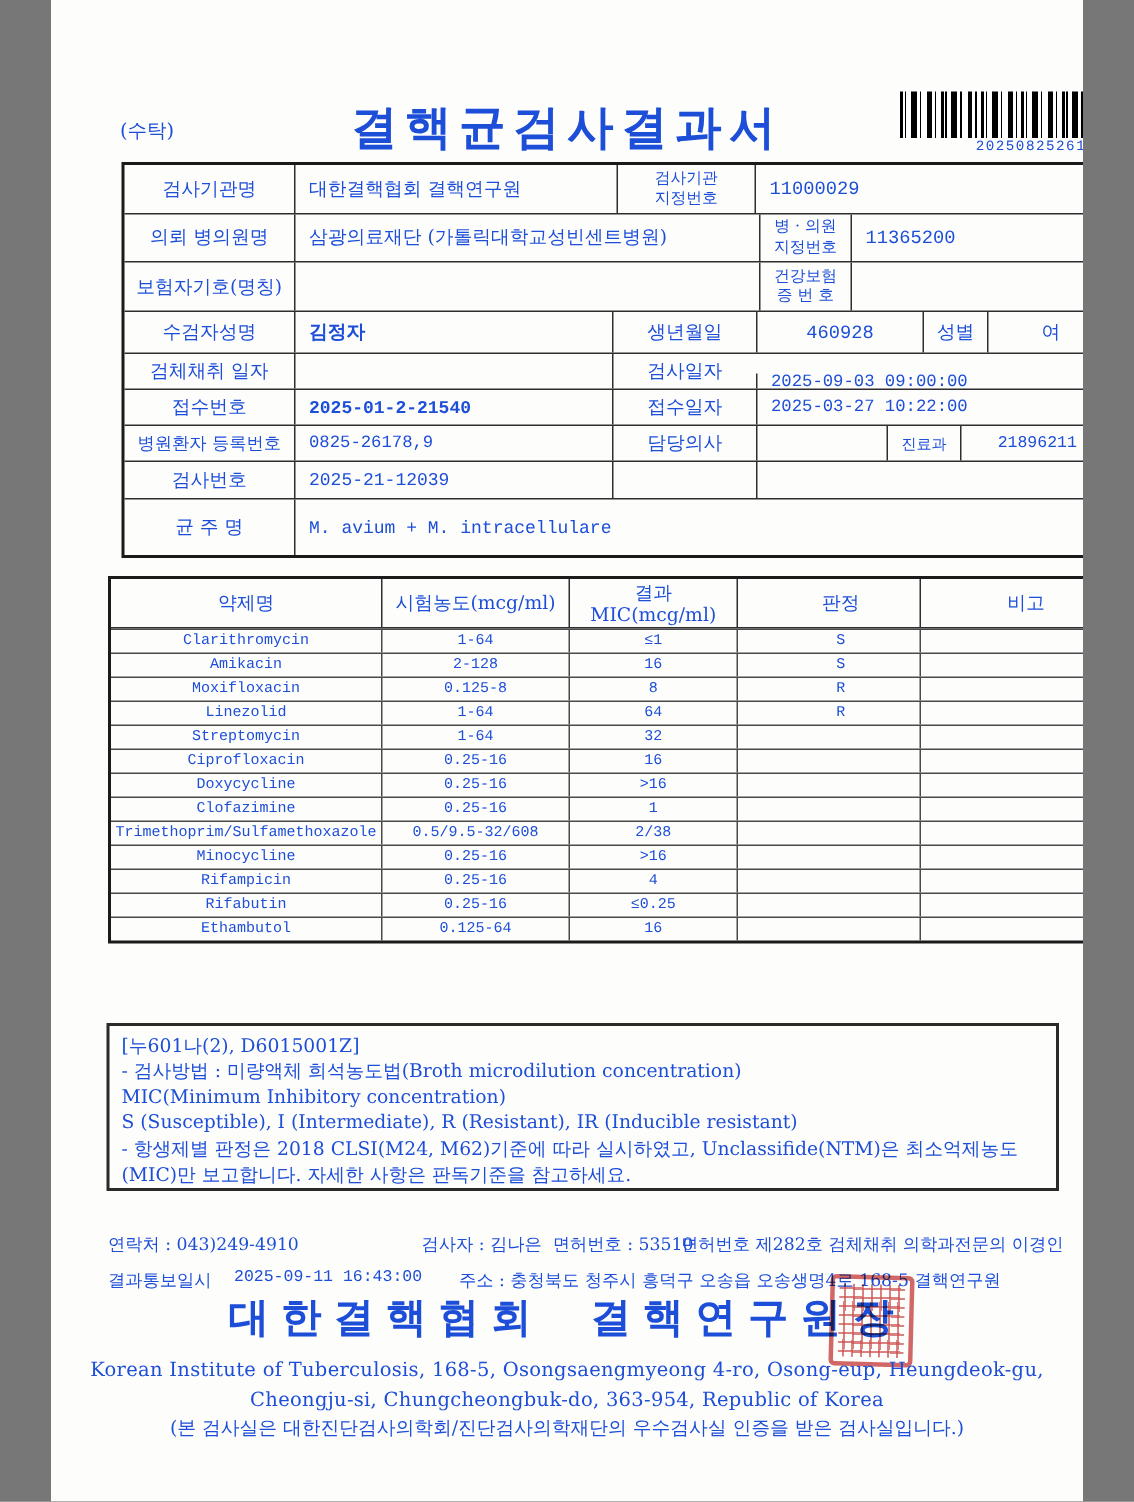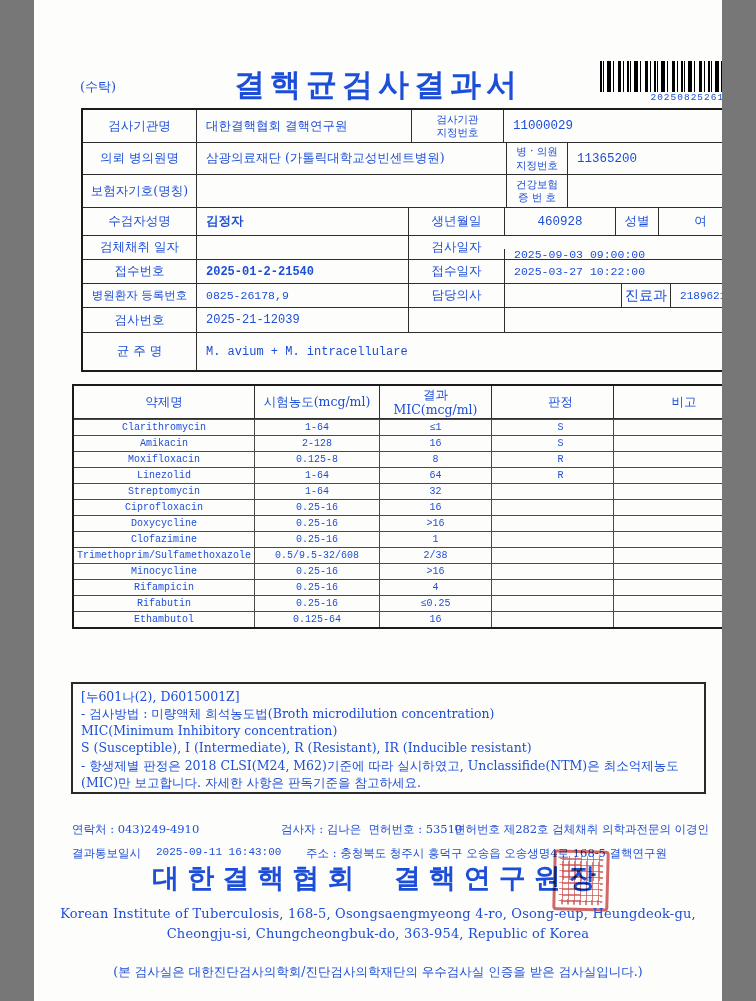--- a/index.html
+++ b/index.html
@@ -60,21 +60,21 @@
   .stamp{
     left:519px;top:850px;width:56px;height:61px;box-sizing:border-box;
     border:3px solid rgba(201,62,62,.85);border-radius:4px;
     background-image:
       repeating-linear-gradient(0deg, rgba(201,62,62,.7) 0 1.5px, transparent 1.5px 6px),
       repeating-linear-gradient(90deg, rgba(201,62,62,.7) 0 1.5px, transparent 1.5px 6px);
     background-clip:content-box;padding:3px;
     transform:rotate(1.5deg);mix-blend-mode:multiply;opacity:.92;
   }
   .addr-en{font-size:13px;letter-spacing:.2px;}
-  .accred{font-size:12.5px;margin-top:20px;}
+  .accred{font-size:12.5px;}
 </style>
 </head>
 <body>
 
 <div class="page">
 
   <div class="abs consign">(수탁)</div>
   <div class="abs center doc-title">결핵균검사결과서</div>
   <div class="abs barcode"></div>
   <div class="abs barcode-num mono">2025082526178</div>
@@ -125,21 +125,21 @@
       <div class="icell lab" style="flex:0 0 113px;">접수번호</div>
       <div class="icell val bold mono" style="flex:0 0 212px;font-size:12px;">2025-01-2-21540</div>
       <div class="icell lab" style="flex:0 0 96px;">접수일자</div>
       <div class="icell val grow mono" style="font-size:11.5px;">2025-03-27 10:22:00</div>
     </div>
     <div class="irow" style="height:24px;">
       <div class="icell lab" style="flex:0 0 113px;font-size:11.5px;">병원환자 등록번호</div>
       <div class="icell val mono" style="flex:0 0 212px;font-size:11.5px;">0825-26178,9</div>
       <div class="icell lab" style="flex:0 0 96px;">담당의사</div>
       <div class="icell val" style="flex:0 0 87px;"></div>
-      <div class="icell lab" style="flex:0 0 49px;font-size:14px;margin-left:30px;">진료과</div>
+      <div class="icell lab" style="flex:0 0 49px;font-size:10px;">진료과</div>
       <div class="icell val cen grow mono" style="font-size:11px;">21896211</div>
     </div>
     <div class="irow" style="height:25px;">
       <div class="icell lab" style="flex:0 0 113px;">검사번호</div>
       <div class="icell val mono" style="flex:0 0 212px;font-size:12px;">2025-21-12039</div>
       <div class="icell" style="flex:0 0 96px;"></div>
       <div class="icell grow"></div>
     </div>
     <div class="irow" style="height:38px;">
       <div class="icell lab" style="flex:0 0 113px;">균 주 명</div>

